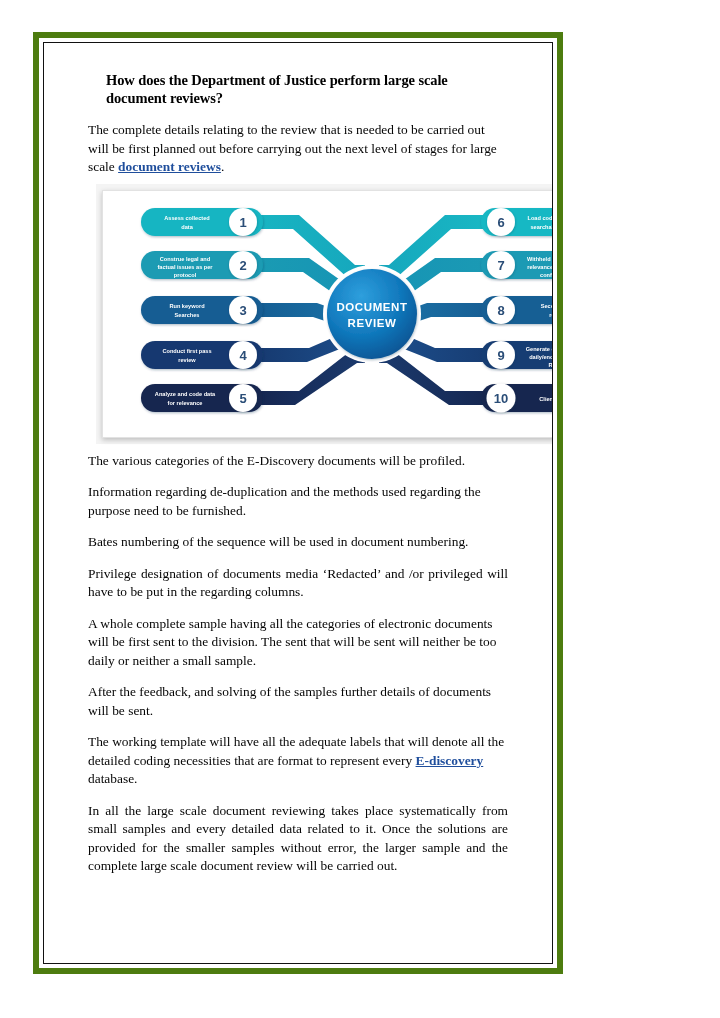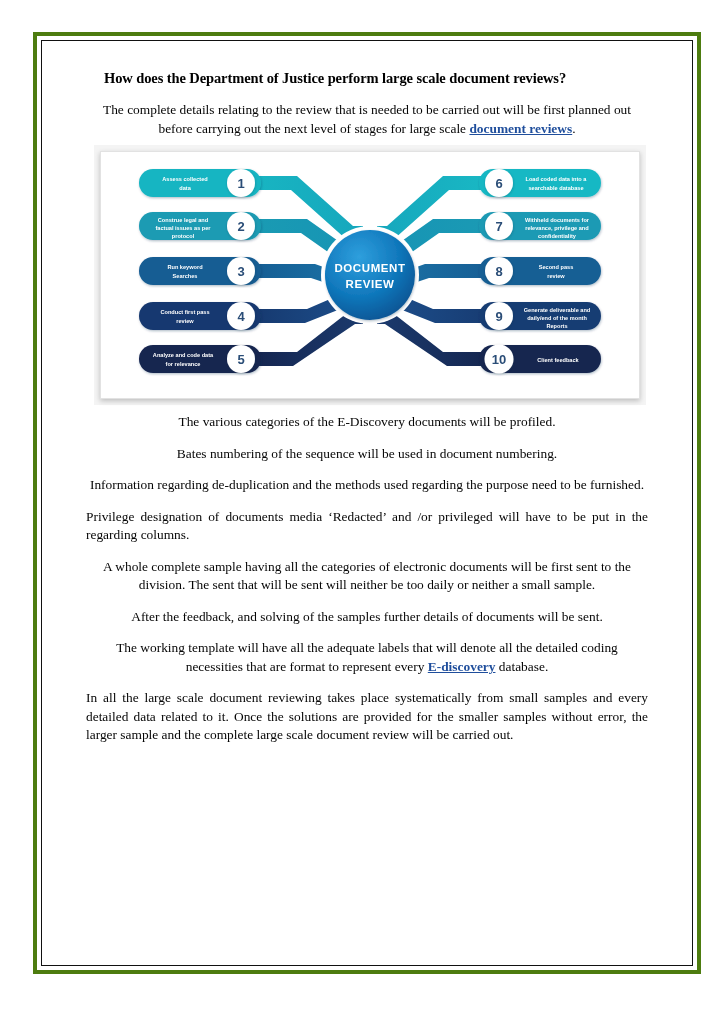--- a/index.html
+++ b/index.html
@@ -13,24 +13,24 @@
     height: 1018px;
     font-family: "Liberation Serif", "DejaVu Serif", serif;
     -webkit-font-smoothing: antialiased;
   }
 
   
   #page-sheet {
     position: absolute;
     left: 33px;
     top: 32px;
-    width: 668px;
+    width: 530px;
     height: 942px;
     box-sizing: border-box;
-    border: 4px solid #4d7c0f;
+    border: 6px solid #4d7c0f;
     background: #ffffff;
   }
   #page-inner {
     position: absolute;
     left: 4px;
     top: 4px;
     right: 4px;
     bottom: 4px;
     box-sizing: border-box;
     border: 1px solid #111111;
@@ -57,21 +57,21 @@
     color: #000000;
     letter-spacing: -0.1px;
   }
   p.para {
     font-size: 13.4px;
     line-height: 1.38;
     margin: 0 0 13px 0;
     color: #050505;
     text-align: justify;
   }
-  p.para.nojustify { text-align: center; }
+  p.para.nojustify { text-align: left; }
   a.doclink {
     color: #1f4e9c;
     font-weight: bold;
     text-decoration: underline;
   }
 
   
   #infographic-wrap {
     margin: 9px 0 14px 14px;
     width: 538px;
@@ -272,22 +272,22 @@
               <rect x="378" y="193" width="122" height="28" rx="14" fill="#152650" filter="url(#softshadow)"></rect>
               <text class="pill-label" x="457" y="210" text-anchor="middle">Client feedback</text>
               <circle cx="398" cy="207" r="14.5" fill="#ffffff" filter="url(#numshadow)"></circle>
               <text class="pill-num" x="398" y="212" text-anchor="middle">10</text>
             </g>
           </svg>
         </div>
       </div>
 
       <p class="para nojustify">The various categories of the E-Discovery documents will be profiled.</p>
+      <p class="para nojustify">Information regarding de-duplication and the methods used regarding the purpose need to be furnished.</p>
       <p class="para nojustify">Bates numbering of the sequence will be used in document numbering.</p>
-      <p class="para nojustify">Information regarding de-duplication and the methods used regarding the purpose need to be furnished.</p>
       <p class="para">Privilege designation of documents media ‘Redacted’ and /or privileged will have to be put in the regarding columns.</p>
       <p class="para nojustify">A whole complete sample having all the categories of electronic documents will be first sent to the division. The sent that will be sent will neither be too daily or neither a small sample.</p>
       <p class="para nojustify">After the feedback, and solving of the samples further details of documents will be sent.</p>
 
       <p class="para nojustify"><span>The working template will have all the adequate labels that will denote all the detailed coding necessities that are format to represent every </span><a class="doclink" href="#">E-discovery</a><span> database.</span></p>
 
       <p class="para">In all the large scale document reviewing takes place systematically from small samples and every detailed data related to it. Once the solutions are provided for the smaller samples without error, the larger sample and the complete large scale document review will be carried out.</p>
 
     </div>
   </div>

